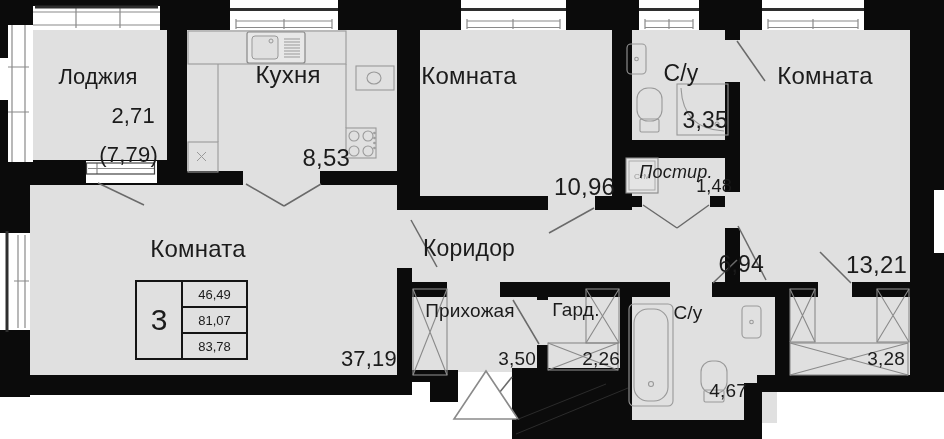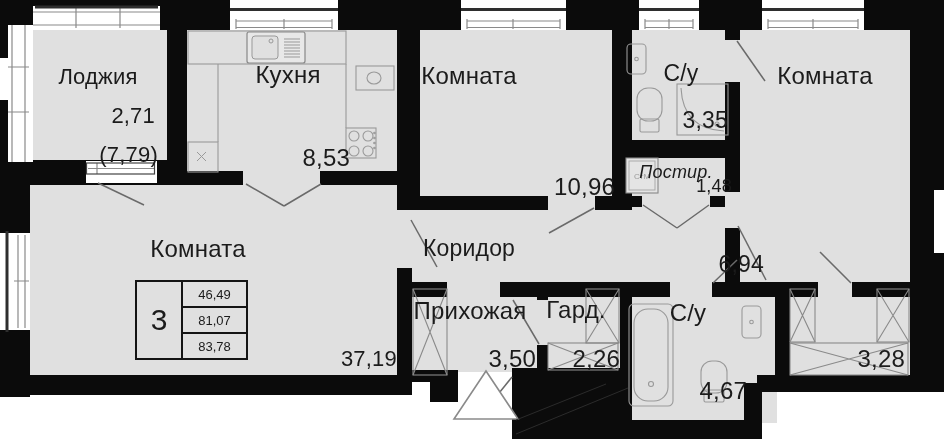--- a/index.html
+++ b/index.html
@@ -7,21 +7,21 @@
         font-family:"Liberation Sans",sans-serif;}
   .floor{position:absolute;background:#e0e0e0;}
   .wall{position:absolute;background:#0b0b0b;}
   .win{position:absolute;background:#ffffff;}
   .bridge{position:absolute;background:#e0e0e0;}
   svg.overlay{position:absolute;left:0;top:0;pointer-events:none;}
   .lbl{position:absolute;transform:translate(-50%,-50%);white-space:nowrap;color:#1b1b1b;
        font-weight:400;letter-spacing:.2px;}
   .lbl.r{transform:translate(-100%,-50%);}
   .fs24{font-size:24px;} .fs23{font-size:23px;} .fs22{font-size:22px;}
-  .fs21{font-size:24px;} .fs19{font-size:18px;}
+  .fs21{font-size:19px;} .fs19{font-size:18px;}
   .infobox{position:absolute;left:135px;top:280px;width:113px;height:80px;
            border:2px solid #141414;display:flex;box-sizing:border-box;background:transparent;}
   .infobox .cell-rooms{width:44px;border-right:2px solid #141414;display:flex;
            align-items:center;justify-content:center;font-size:30px;color:#1b1b1b;}
   .infobox .col{flex:1;display:flex;flex-direction:column;}
   .infobox .col div{flex:1;display:flex;align-items:center;justify-content:center;
            font-size:13px;color:#1b1b1b;border-bottom:2px solid #141414;}
   .infobox .col div:last-child{border-bottom:none;text-align:center;}
 </style>
 </head>
@@ -222,20 +222,21 @@
   <div class="lbl fs24" style="left:288px;top:75px;">Кухня</div>
   <div class="lbl r fs24" style="left:350px;top:158px;">8,53</div>
 
   <div class="lbl fs24" style="left:469px;top:76px;">Комната</div>
   <div class="lbl r fs24" style="left:615px;top:187px;">10,96</div>
 
   <div class="lbl fs23" style="left:681px;top:73px;">С/у</div>
   <div class="lbl r fs23" style="left:728px;top:120px;">3,35</div>
 
   <div class="lbl fs24" style="left:825px;top:76px;">Комната</div>
+  <div class="lbl r fs24" style="left:907px;top:265px;">13,21</div>
 
   <div class="lbl fs19" style="left:676px;top:172px;font-style:italic;">Постир.</div>
   <div class="lbl r fs19" style="left:732px;top:186px;">1,48</div>
 
   <div class="lbl fs23" style="left:469px;top:248px;">Коридор</div>
   <div class="lbl r fs23" style="left:764px;top:264px;">6,94</div>
 
   <div class="lbl fs24" style="left:198px;top:249px;">Комната</div>
   <div class="lbl r fs22" style="left:397px;top:359px;">37,19</div>
 

